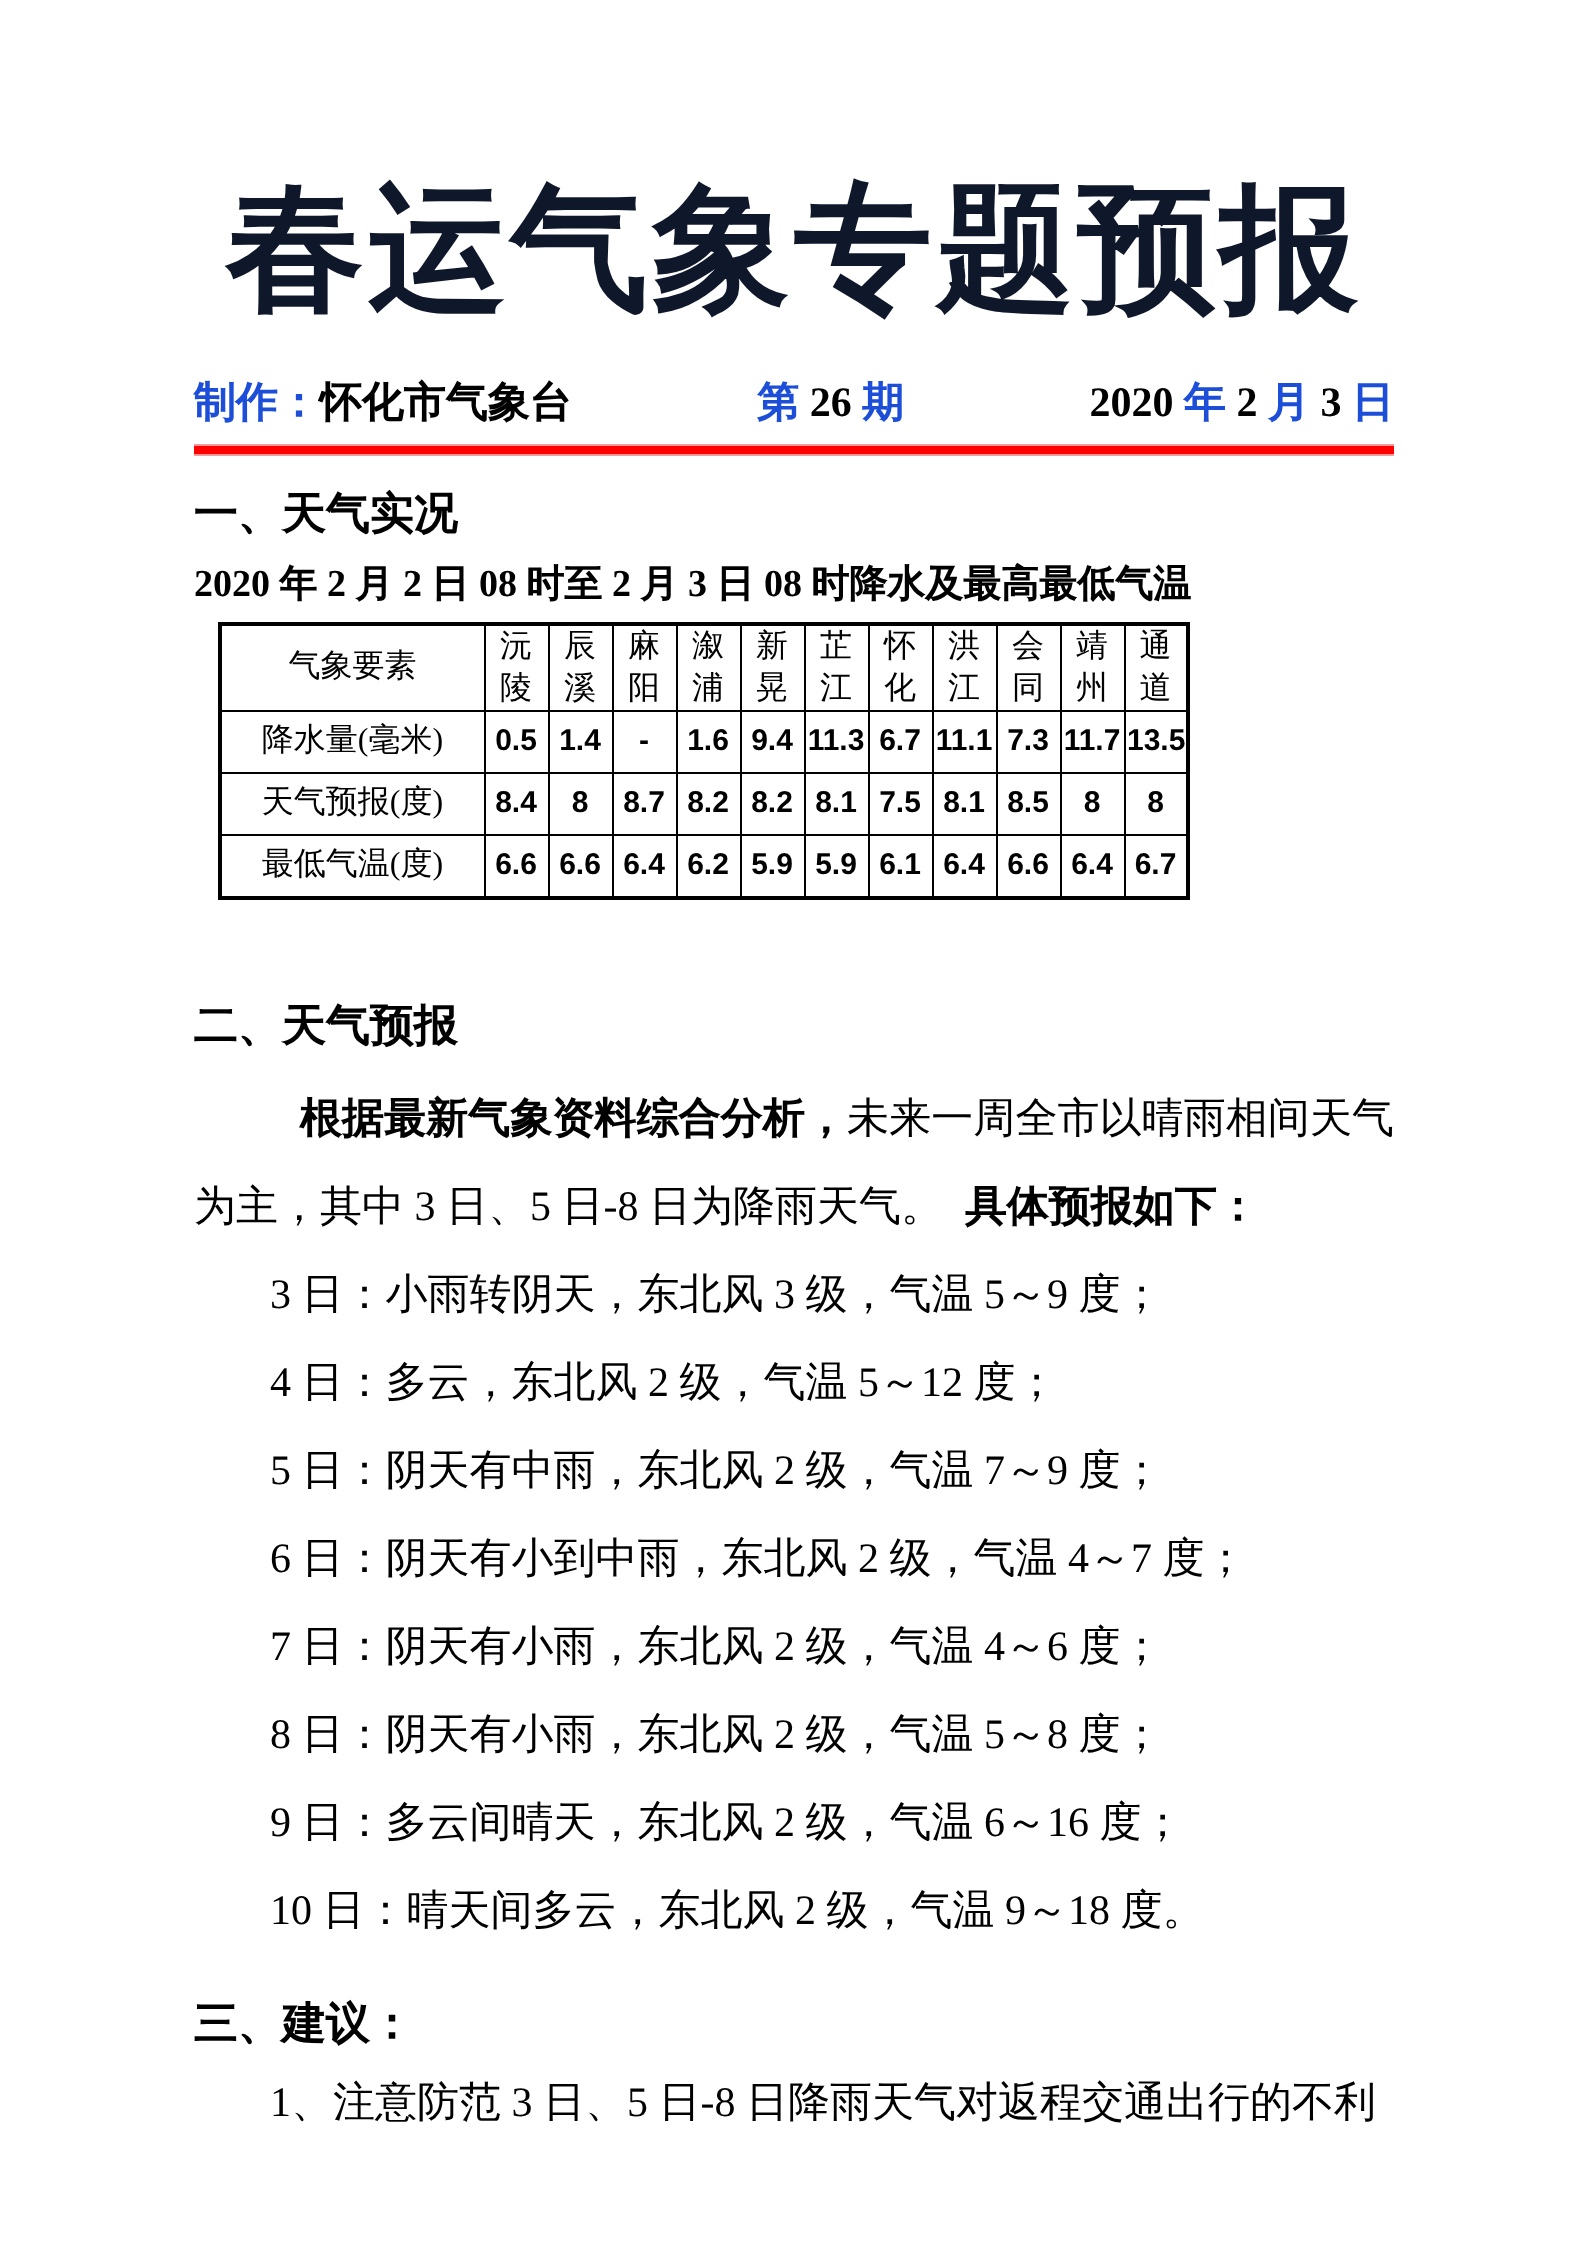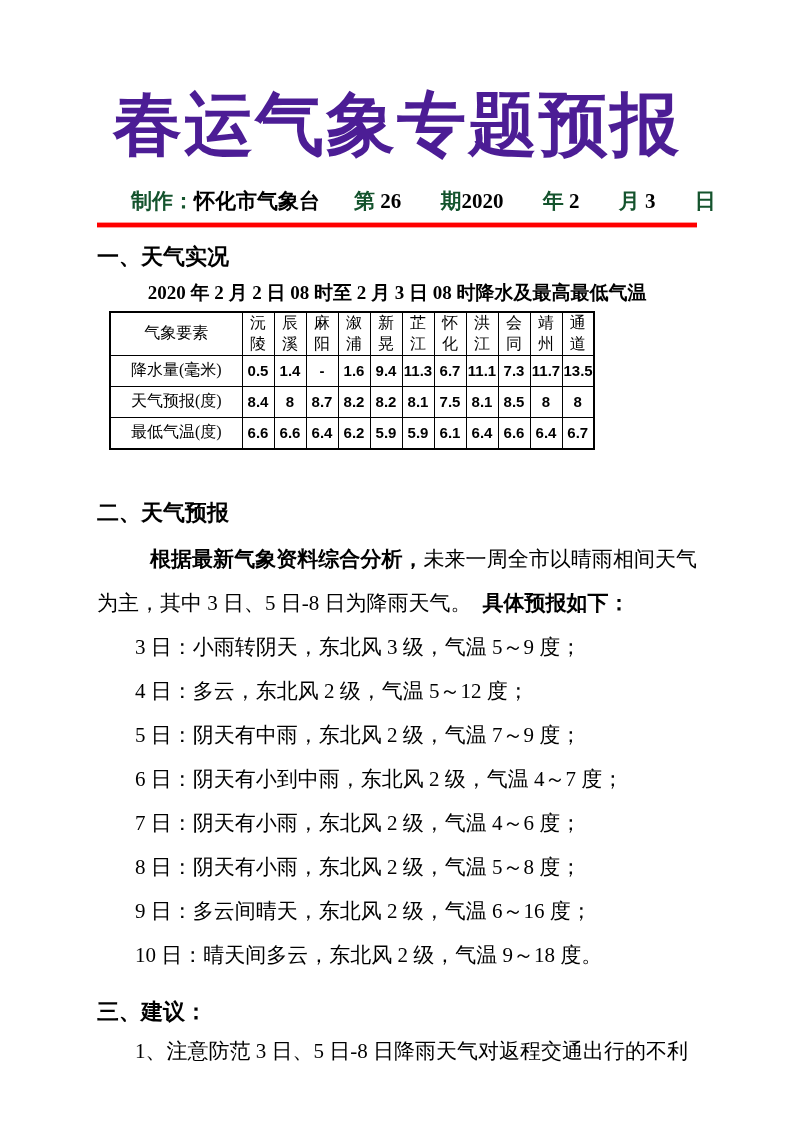--- a/index.html
+++ b/index.html
@@ -15,39 +15,39 @@
     box-sizing: border-box;
     padding: 0 96px 0 97px;
     overflow: hidden;
     color: #000;
     font-family: "Liberation Serif", "DejaVu Serif", serif;
   }
   
   .doc-title {
     margin: 84px 0 0 0;
     text-align: center;
-    color: #4c1d95;
+    color: #0f172a;
     font-weight: bold;
     font-size: 69px;
     line-height: 1.2;
     letter-spacing: 2px;
     white-space: nowrap;
     font-family: "Liberation Serif", "DejaVu Serif", serif;
   }
   
   .meta-row {
     display: flex;
     justify-content: space-between;
     align-items: baseline;
     margin-top: 20px;
     font-size: 21px;
     font-weight: bold;
     white-space: nowrap;
   }
-  .red { color: #14532d; margin-left: 34px; }
+  .red { color: #1d4ed8; }
   .meta-row span { display: inline; }
   
   .rule {
     margin-top: 7px;
     height: 4px;
     background: #ff0000;
     border-top: 1px solid #ff9999;
     border-bottom: 1px solid #ff9999;
   }
   
@@ -55,21 +55,21 @@
     margin: 14px 0 0 0;
     font-size: 22px;
     font-weight: bold;
     line-height: 30px;
   }
   .sec-heading.gap-lg { margin-top: 48px; }
   .sec-heading.gap-xl { margin-top: 20px; }
   
   .table-caption {
     margin-top: 9px;
-    text-align: center;
+    text-align: left;
     font-size: 19px;
     font-weight: bold;
     line-height: 24px;
   }
   
   table.weather {
     border-collapse: collapse;
     table-layout: fixed;
     width: 486px;
     margin: 6px 0 0 12px;

